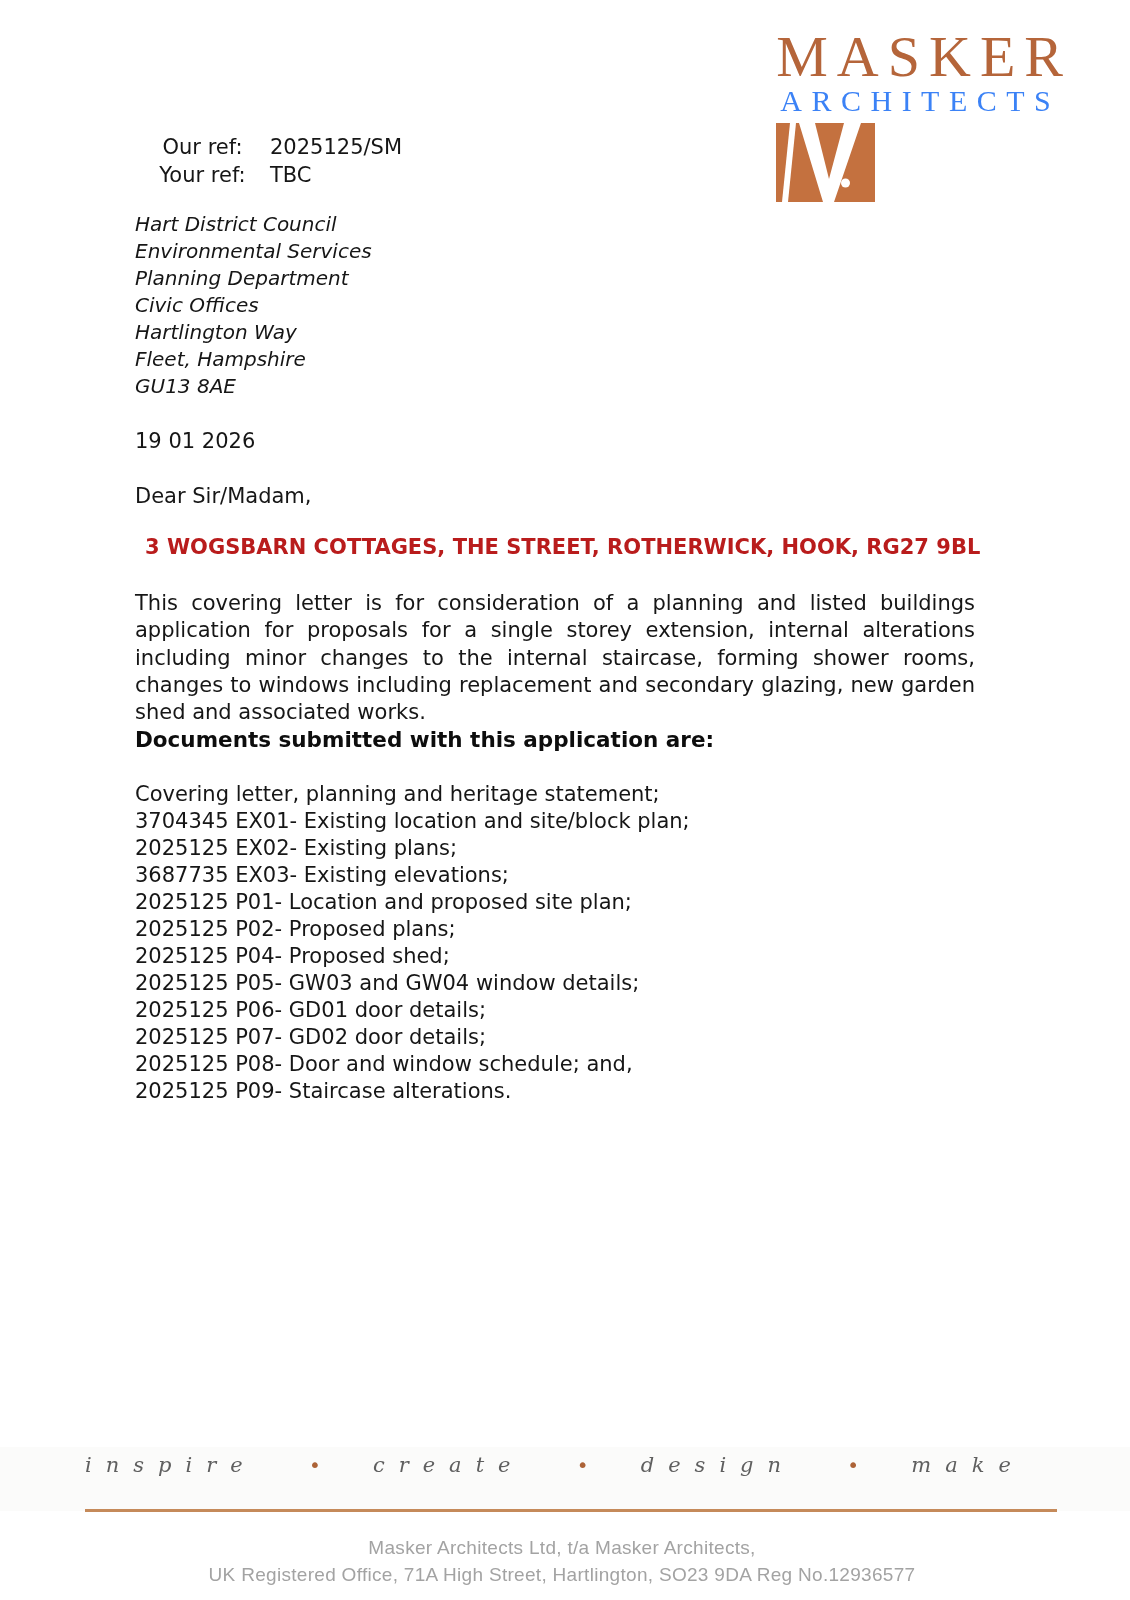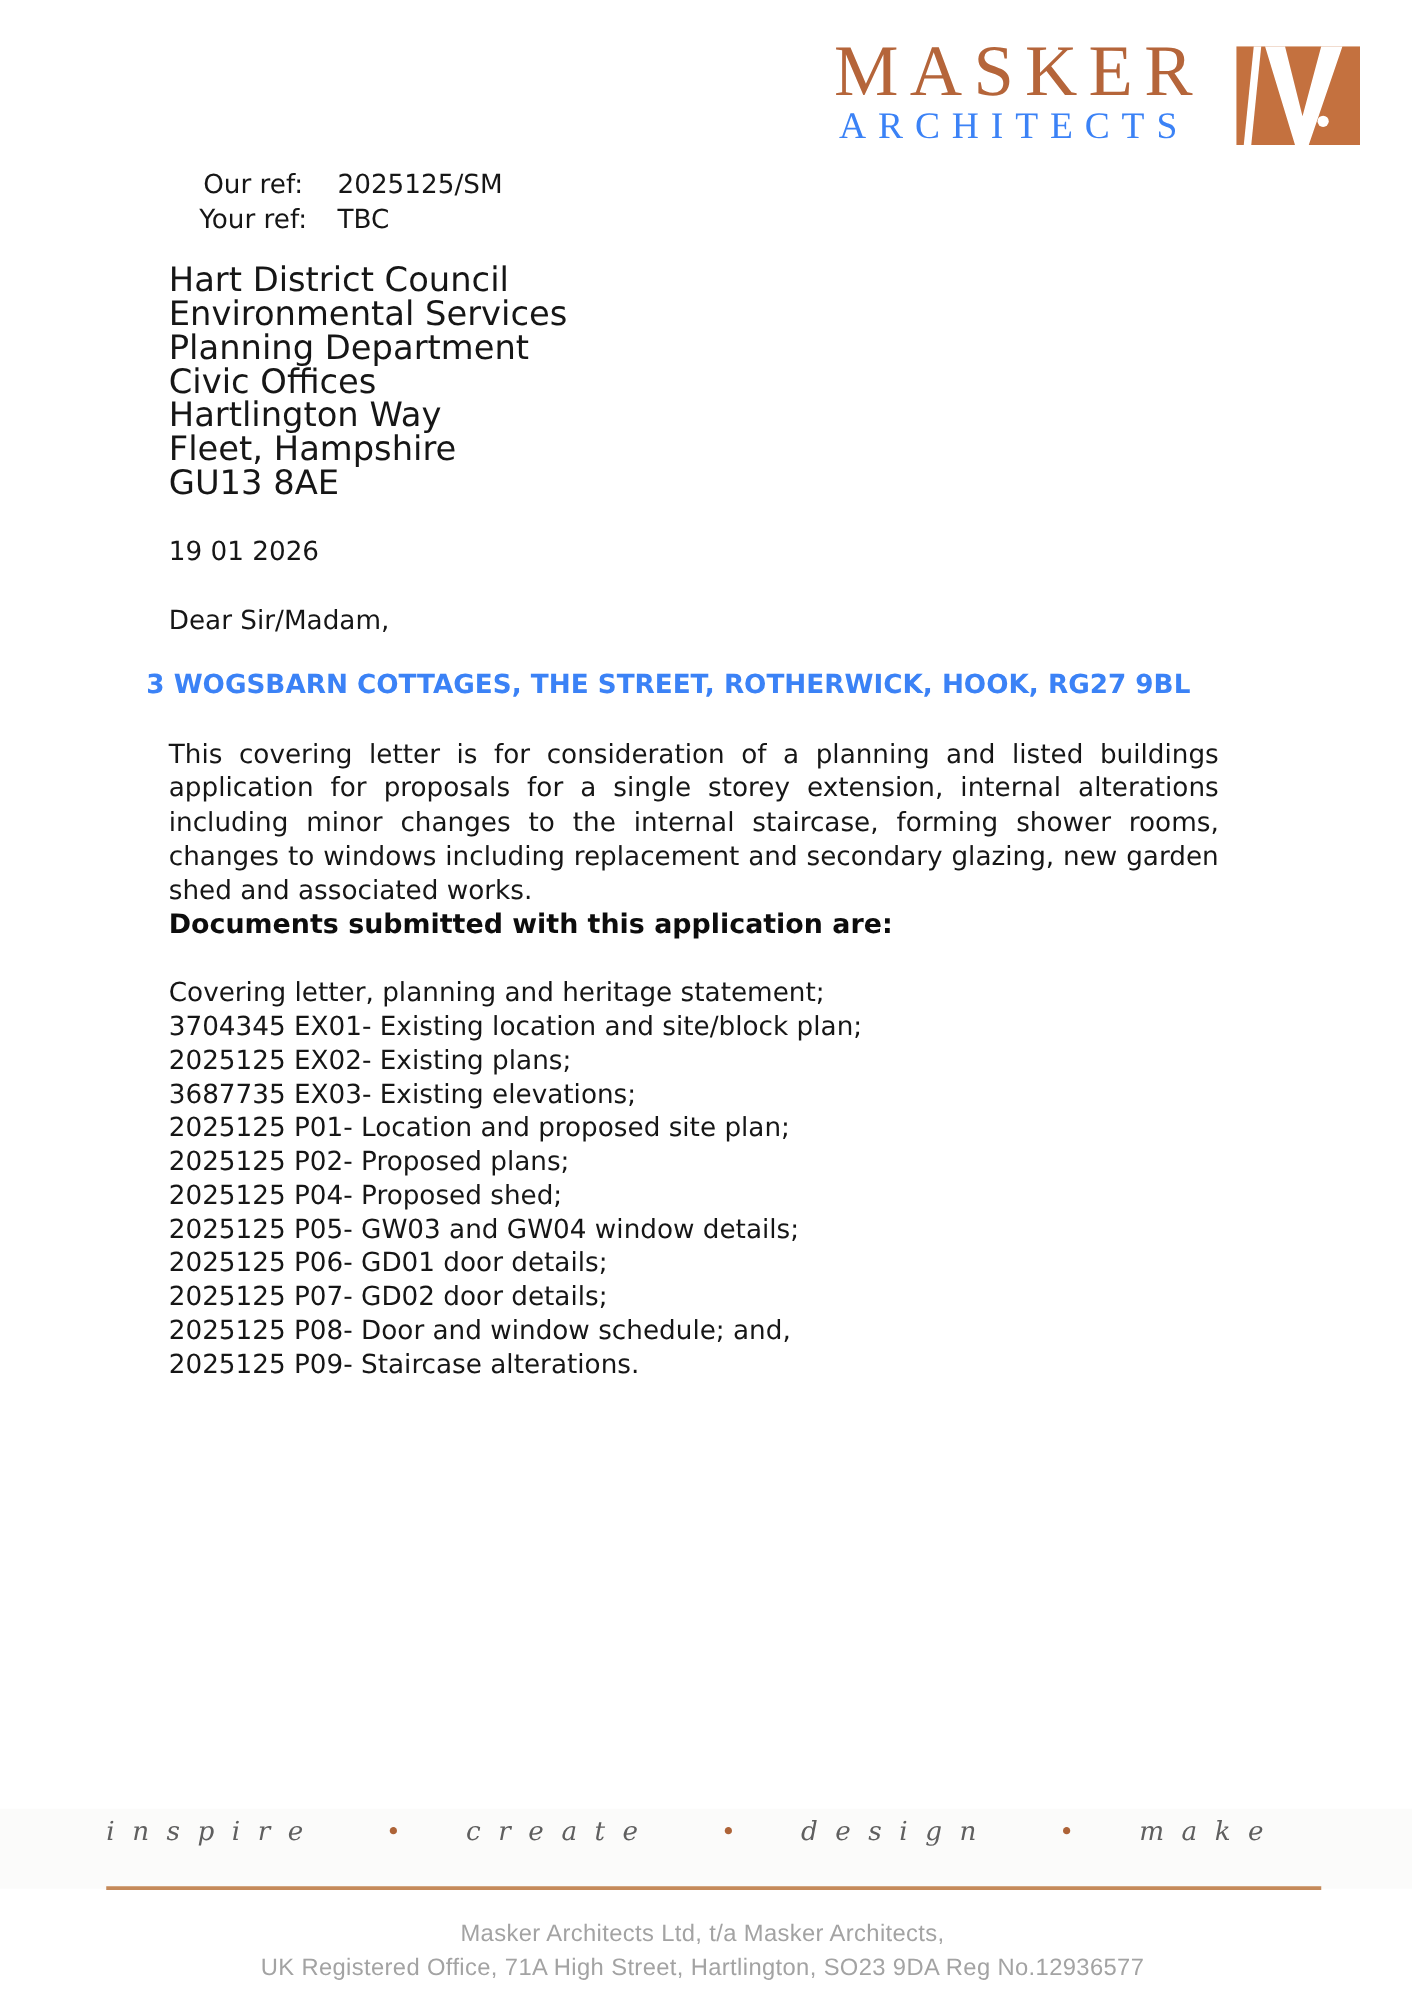--- a/index.html
+++ b/index.html
@@ -7,47 +7,47 @@
     position:relative;
     width:1130px; height:1600px;
     background:#ffffff;
     overflow:hidden;
     font-family:"DejaVu Sans","Liberation Sans",sans-serif;
     color:#161616;
   }
 
   
   .logo {
-    position:absolute; top:30px; right:42px;
-    display:flex; align-items:center;
+    position:absolute; top:30px; right:32px;
+    display:flex; align-items:flex-start;flex-direction:column;
   }
   .logo-text { display:flex; flex-direction:column; align-items:flex-start; margin-right:26px; }
   .logo-wordmark {
     font-family:"Liberation Serif","DejaVu Serif",serif;
     font-size:58px; line-height:54px; letter-spacing:9px;
     color:#b5653a; white-space:nowrap; font-weight:400;
   }
   .logo-subtitle {
     font-family:"Liberation Serif","DejaVu Serif",serif;
     font-size:30px; line-height:32px; letter-spacing:9.5px;
     color:#3b82f6; white-space:nowrap; margin-top:1px; margin-left:4px;
   }
   .logo-mark { width:99px; height:79px; margin-top:6px; flex:0 0 auto; }
 
   
   .refs { position:absolute; left:135px; top:133px; font-size:21px; line-height:28px;text-align:center; }
   .ref-row { display:flex; }
   .ref-label { width:135px; }
 
-  .recipient { position:absolute; left:135px; top:211px; font-size:27px; line-height:27px; }
+  .recipient { position:absolute; left:135px; top:211px; font-size:20px; line-height:27px;font-style:italic; }
 
   .date-line   { position:absolute; left:135px; top:428px; font-size:21px; line-height:27px; }
   .salutation  { position:absolute; left:135px; top:483px; font-size:21px; line-height:27px; }
-  .subject     { position:absolute; left:117px; top:534px; width:840px;
-                 font-size:21px; line-height:27px; font-weight:bold; color:#3b82f6; }
+  .subject     { position:absolute; left:145px; top:534px; width:840px;
+                 font-size:21px; line-height:27px; font-weight:bold; color:#b91c1c; }
   .body-par    { position:absolute; left:135px; top:590px; width:840px;
                  font-size:21px; line-height:27.3px; text-align:justify; }
   .doc-heading { position:absolute; left:135px; top:726px;
                  font-size:21.5px; line-height:27px; font-weight:bold; color:#0d0d0d; }
   .doc-list    { position:absolute; left:135px; top:781px;
                  font-size:21px; line-height:27px; }
   .doc-list div { white-space:nowrap; }
 
   
   .tagline-band {

